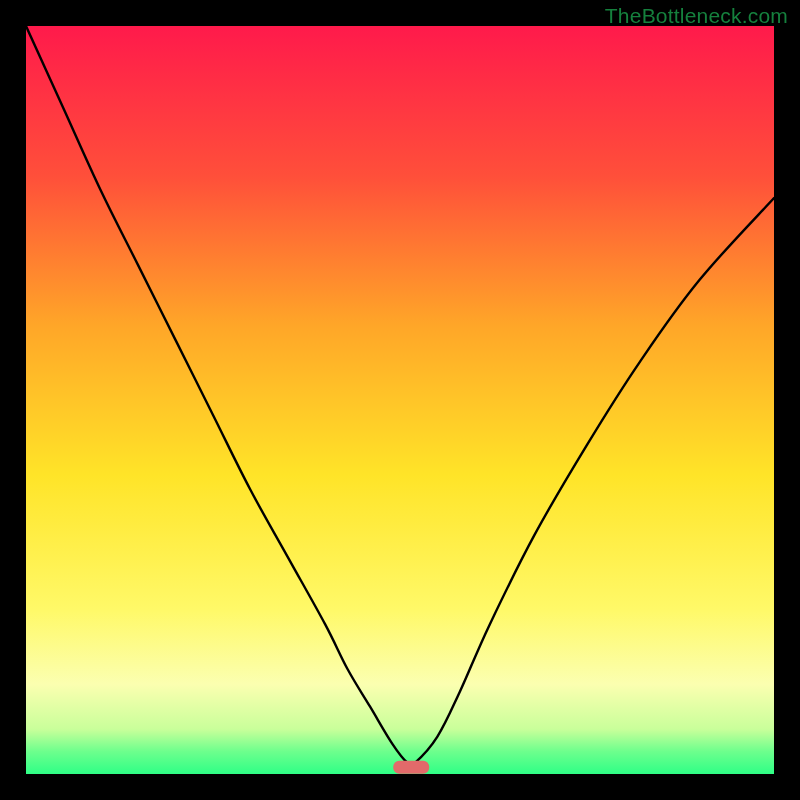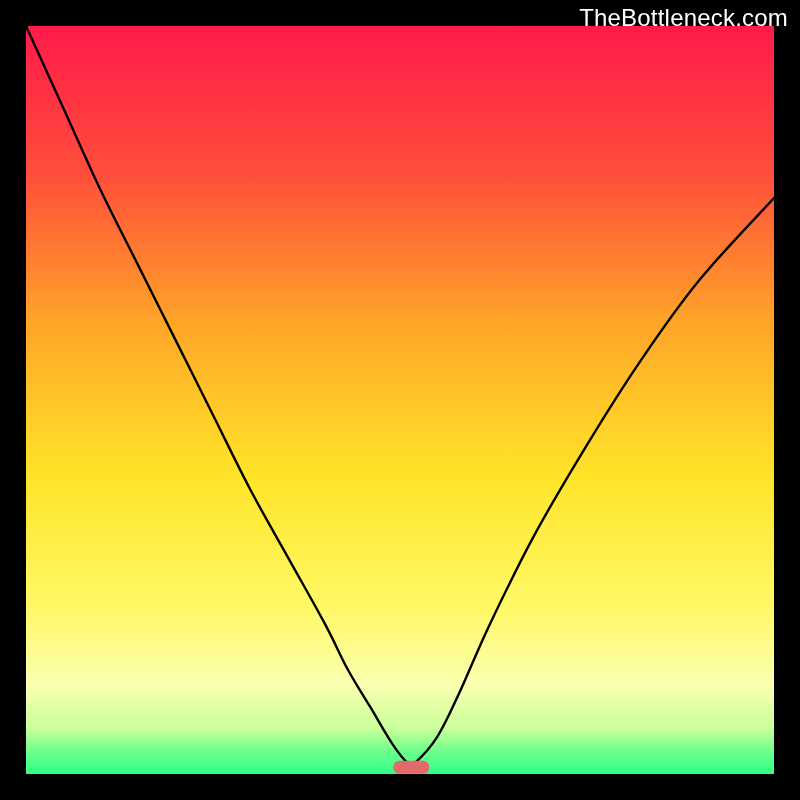--- a/index.html
+++ b/index.html
@@ -14,22 +14,22 @@
   .frame {
     position: relative;
     width: 800px;
     height: 800px;
     background: #000;
   }
   .watermark {
     position: absolute;
     top: 4px;
     right: 12px;
-    color: #ffffff;
-    font-size: 24px;
+    color: #15803d;
+    font-size: 21px;
     font-weight: 500;
     z-index: 10;
     letter-spacing: 0.2px;
   }
   .plot {
     position: absolute;
     left: 26px;
     top: 26px;
     width: 748px;
     height: 748px;

